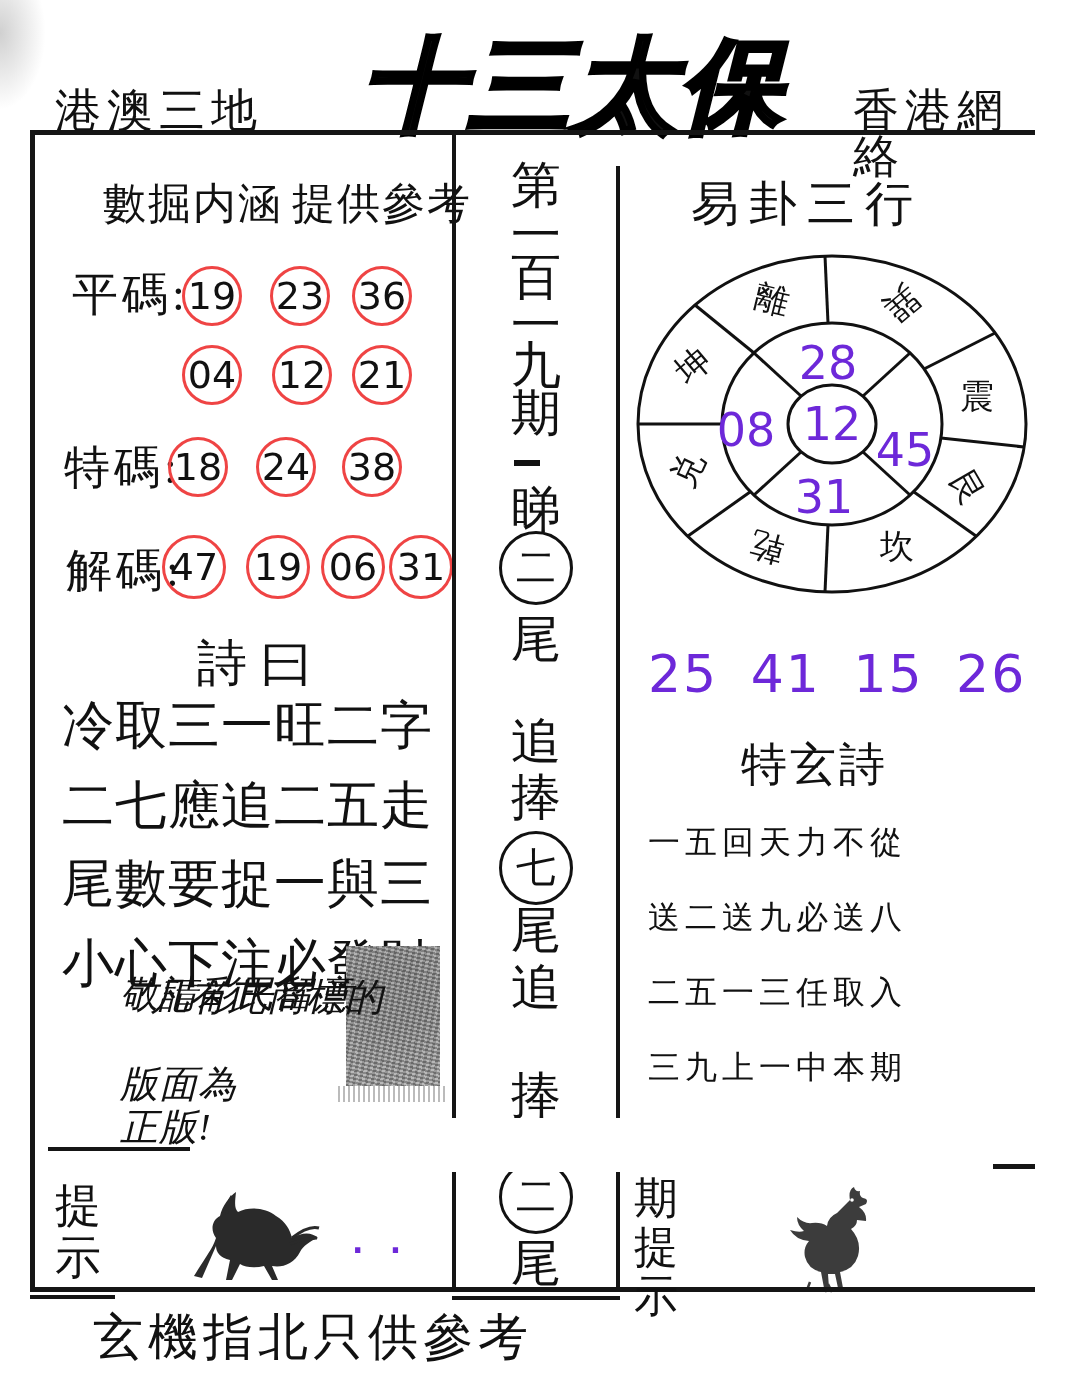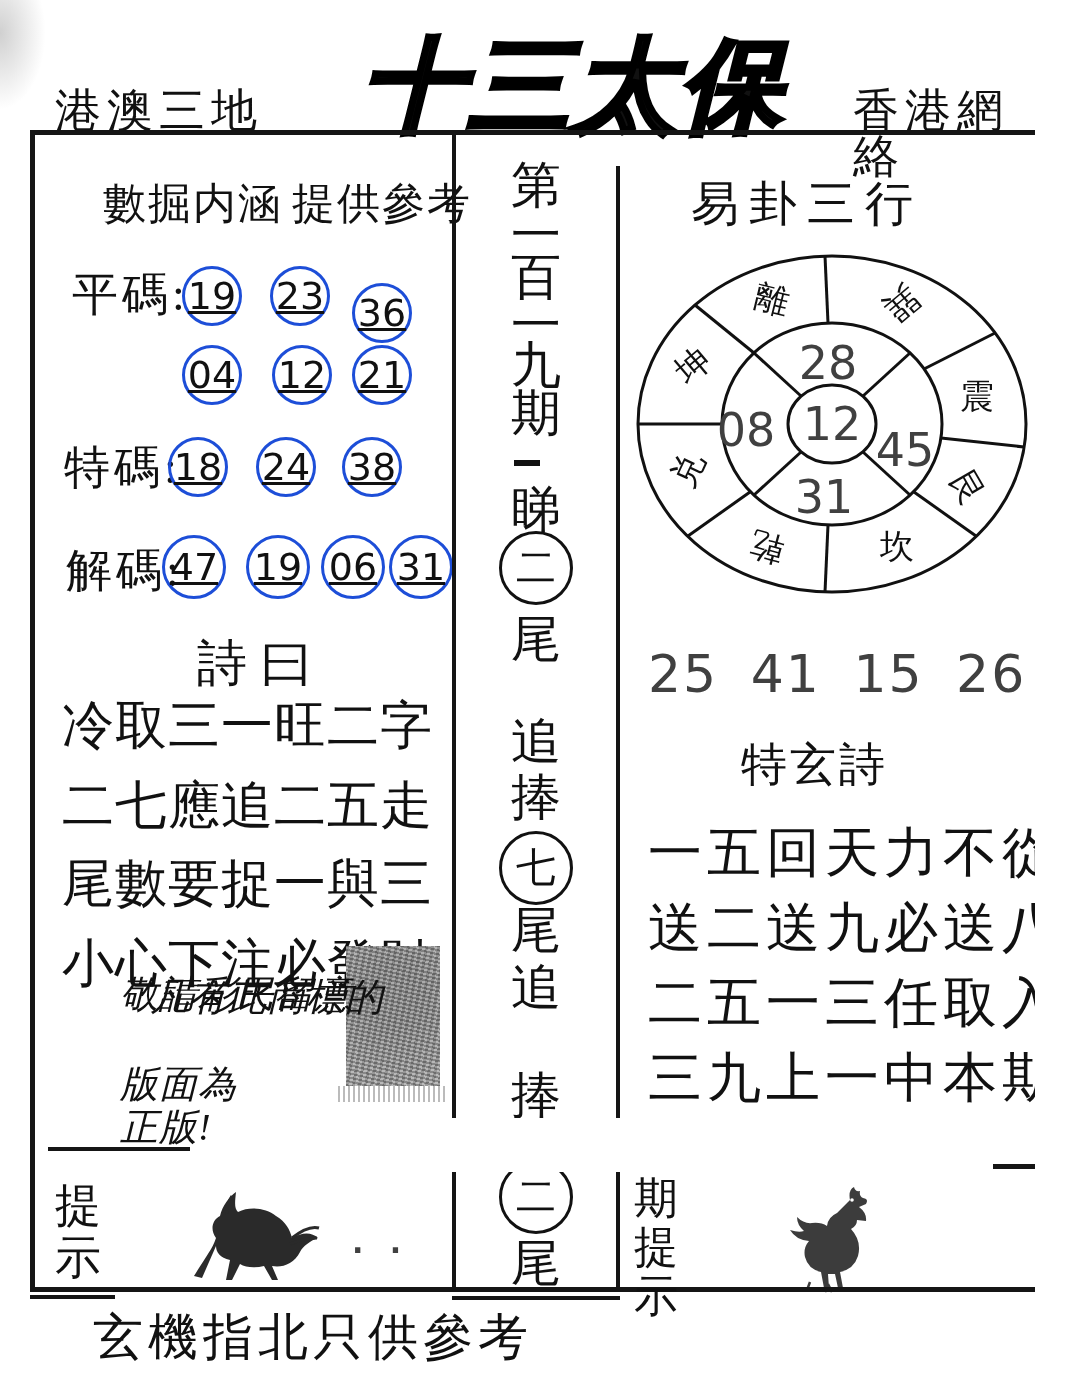--- a/index.html
+++ b/index.html
@@ -1,50 +1,50 @@
 <!DOCTYPE html>
 <html><head>
 <meta charset="utf-8">
 <style>
   html,body{margin:0;padding:0;background:#fff;}
   #canvas{position:relative;width:1035px;height:1388px;background:#fff;overflow:hidden;
           font-family:"Liberation Serif","DejaVu Serif",serif;color:#111;}
   .abs{position:absolute;}
   .cjk{font-family:"Liberation Serif","DejaVu Serif",serif;color:#111;line-height:1;}
-  .num{font-family:"DejaVu Sans","Liberation Sans",sans-serif;color:#404040;line-height:1;}
+  .num{font-family:"DejaVu Sans","Liberation Sans",sans-serif;color:#6d28d9;line-height:1;}
   .rule{position:absolute;background:#151515;z-index:3;}
   .z2{z-index:2}.z4{z-index:4}.z5{z-index:5}.z6{z-index:6}
   
   .hdr-side{position:absolute;font-size:46px;letter-spacing:6px;top:88px;}
   .hdr-title{position:absolute;left:362px;top:36px;font-size:102px;font-weight:900;
              letter-spacing:4px;-webkit-text-stroke:4px #000;font-family:"Liberation Serif","DejaVu Serif",serif;font-style:italic;}
   
   .sub{position:absolute;top:182px;font-size:43px;letter-spacing:2px;}
   .lbl{position:absolute;font-size:46px;letter-spacing:4px;}
-  .cnum{position:absolute;width:54px;height:54px;border:3px solid #1d4ed8;border-radius:50%;
+  .cnum{position:absolute;width:54px;height:54px;border:3px solid #ef4444;border-radius:50%;
         display:flex;align-items:center;justify-content:center;font-size:38px;z-index:2;
-        font-family:"DejaVu Sans","Liberation Sans",sans-serif;text-decoration:underline;}
+        font-family:"DejaVu Sans","Liberation Sans",sans-serif;}
   .cnum.big{width:58px;height:58px;}
   .ptitle{position:absolute;left:197px;top:638px;font-size:50px;letter-spacing:14px;}
   .pline{position:absolute;left:62px;width:376px;font-size:52px;letter-spacing:1px;white-space:nowrap;}
   .notice{position:absolute;left:120px;font-size:38px;letter-spacing:1px;z-index:2;font-style:italic;}
   .vchar{position:absolute;font-size:46px;z-index:4;}
   
   .mi{position:absolute;left:536px;transform:translateX(-50%);font-size:50px;z-index:2;}
   .mcircle{position:absolute;left:536px;transform:translateX(-50%);width:68px;height:68px;
            border:3px solid #111;border-radius:50%;display:flex;align-items:center;
            justify-content:center;font-size:40px;z-index:2;}
   .dash{position:absolute;background:#111;z-index:2;}
   
   .rtitle{position:absolute;left:691px;top:180px;font-size:48px;letter-spacing:10px;}
   .wheelnum{position:absolute;transform:translate(-50%,-50%);font-size:46px;z-index:2;}
   .tri{position:absolute;transform:translate(-50%,-50%);font-size:34px;z-index:2;}
   .numsrow{position:absolute;left:648px;top:648px;font-size:52px;word-spacing:14px;letter-spacing:2px;}
   .rptitle{position:absolute;left:741px;top:742px;font-size:46px;letter-spacing:3px;}
-  .rpline{position:absolute;left:648px;width:352px;font-size:54px;letter-spacing:5px;white-space:nowrap;}
+  .rpline{position:absolute;left:648px;width:352px;font-size:32px;letter-spacing:5px;white-space:nowrap;}
   .footer-cap{position:absolute;left:93px;top:1312px;font-size:50px;letter-spacing:5px;}
   
   .seal{position:absolute;left:346px;top:946px;width:94px;height:140px;z-index:1;
         background:
          repeating-linear-gradient(13deg, rgba(70,70,70,.45) 0 2px, rgba(175,175,175,.35) 2px 4px),
          repeating-linear-gradient(100deg, rgba(90,90,90,.45) 0 3px, rgba(205,205,205,.4) 3px 6px),
          radial-gradient(circle at 50% 35%, #8f8f8f 0 30%, #a6a6a6 60%, #bfbfbf 100%);}
   .seal::after{content:"";position:absolute;left:-8px;top:140px;width:110px;height:16px;
         background:repeating-linear-gradient(90deg, rgba(120,120,120,.5) 0 2px, rgba(255,255,255,0) 2px 5px);}
   .smudge{position:absolute;left:0;top:0;width:46px;height:110px;z-index:1;
@@ -71,21 +71,21 @@
   <div class="rule" style="left:616px;top:166px;width:4px;height:1126px;"></div>
   <div class="rule" style="left:452px;top:1296px;width:168px;height:4px;"></div>
   <div class="rule" style="left:48px;top:1147px;width:142px;height:4px;"></div>
 
   <div class="sub cjk" style="left:292px;">提供參考</div>
   <div class="sub cjk" style="left:103px;">數掘内涵</div>
 
   <div class="lbl cjk" style="left:72px;top:272px;">平碼:</div>
   <div class="cnum" style="left:182px;top:266px;">19</div>
   <div class="cnum" style="left:270px;top:266px;">23</div>
-  <div class="cnum" style="left:352px;top:266px;margin-top:17px;">36</div>
+  <div class="cnum" style="left:352px;top:266px;">36</div>
 
   <div class="cnum" style="left:182px;top:345px;">04</div>
   <div class="cnum" style="left:272px;top:345px;">12</div>
   <div class="cnum" style="left:352px;top:345px;">21</div>
 
   <div class="lbl cjk" style="left:64px;top:445px;">特碼:</div>
   <div class="cnum" style="left:168px;top:437px;">18</div>
   <div class="cnum" style="left:256px;top:437px;">24</div>
   <div class="cnum" style="left:342px;top:437px;">38</div>
 

